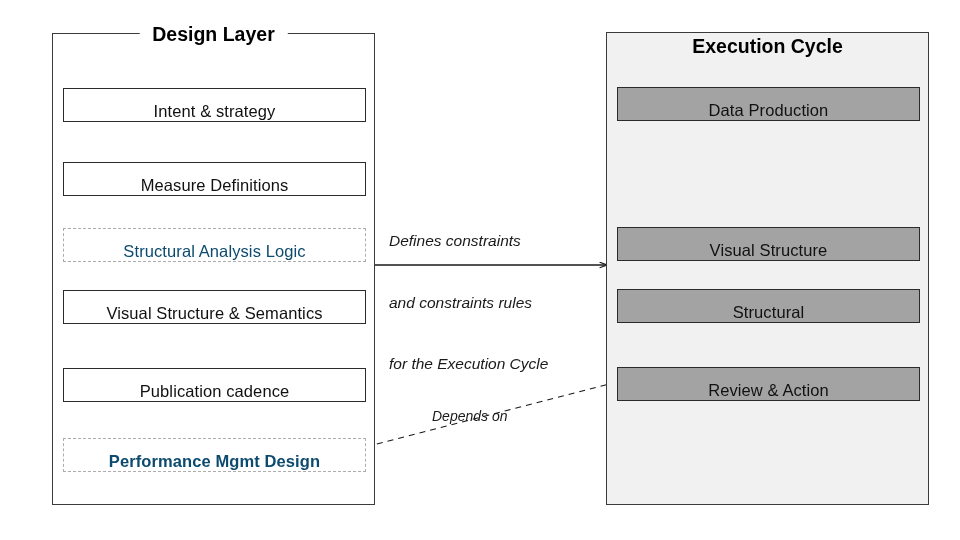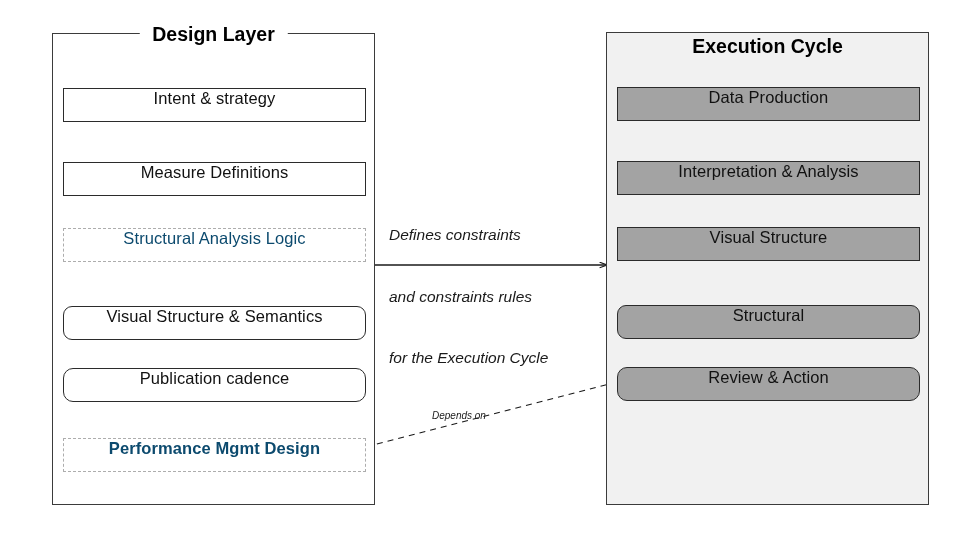--- a/index.html
+++ b/index.html
@@ -56,60 +56,60 @@
 
   
   .node {
     position: absolute;
     box-sizing: border-box;
     width: 303px;
     height: 34px;
     left: 10px;
     border: 1.3px solid #2b2b2b;
     display: flex;
-    align-items: flex-start;
+    align-items: flex-end;
     justify-content: center;
     font-size: 16.5px;
     color: #111111;
     letter-spacing: 0.1px;
     white-space: nowrap;
   }
   #group-design .node { background: #ffffff; }
   #group-execution .node { background: #a3a3a3; left: 10px; }
 
   .node.muted {
     border: 1.4px dashed #adadad;
     color: #0c4a6e;
     background: transparent;
   }
 
   
   .slot0 { top: 54px; }
   .slot1 { top: 128px; }
   .slot2 { top: 194px; }
-  .slot3 { top: 272px; border-radius: 9px; }
-  .slot4 { top: 334px; border-radius: 10px; }
+  .slot3 { top: 256px; }
+  .slot4 { top: 334px; }
 
   
   .edge-label {
     position: absolute;
     font-style: italic;
     font-size: 15.5px;
     line-height: 20.5px;
     color: #1a1a1a;
     white-space: pre;
   }
   #label-defines {
     left: 389px;
-    top: 184px;
+    top: 190px;
   }
   #label-depends {
     left: 432px;
     top: 406px;
-    font-size: 10px;
+    font-size: 14px;
   }
 </style>
 </head>
 <body>
 
 <svg id="canvas" viewBox="0 0 960 540">
   <defs>
     <marker id="ah-dark" markerWidth="10" markerHeight="10" refX="8.4" refY="3.4" orient="auto" markerUnits="userSpaceOnUse">
       <path d="M1,0.6 L8.6,3.4 L1,6.2" fill="none" stroke="#1a1a1a" stroke-width="1.2"></path>
     </marker>
@@ -160,23 +160,20 @@
     <span>Performance Mgmt Design</span>
   </div>
 </div>
 
 <div class="group" id="group-execution">
   <div class="group-title">Execution Cycle</div>
 
   <div class="node slot0">
     <span>Data Production</span>
   </div>
-  <div class="node slot1">
-    <span>Interpretation &amp; Analysis</span>
-  </div>
   <div class="node slot2">
     <span>Visual Structure</span>
   </div>
   <div class="node slot3">
     <span>Structural</span>
   </div>
   <div class="node slot4">
     <span>Review &amp; Action</span>
   </div>
 </div>

